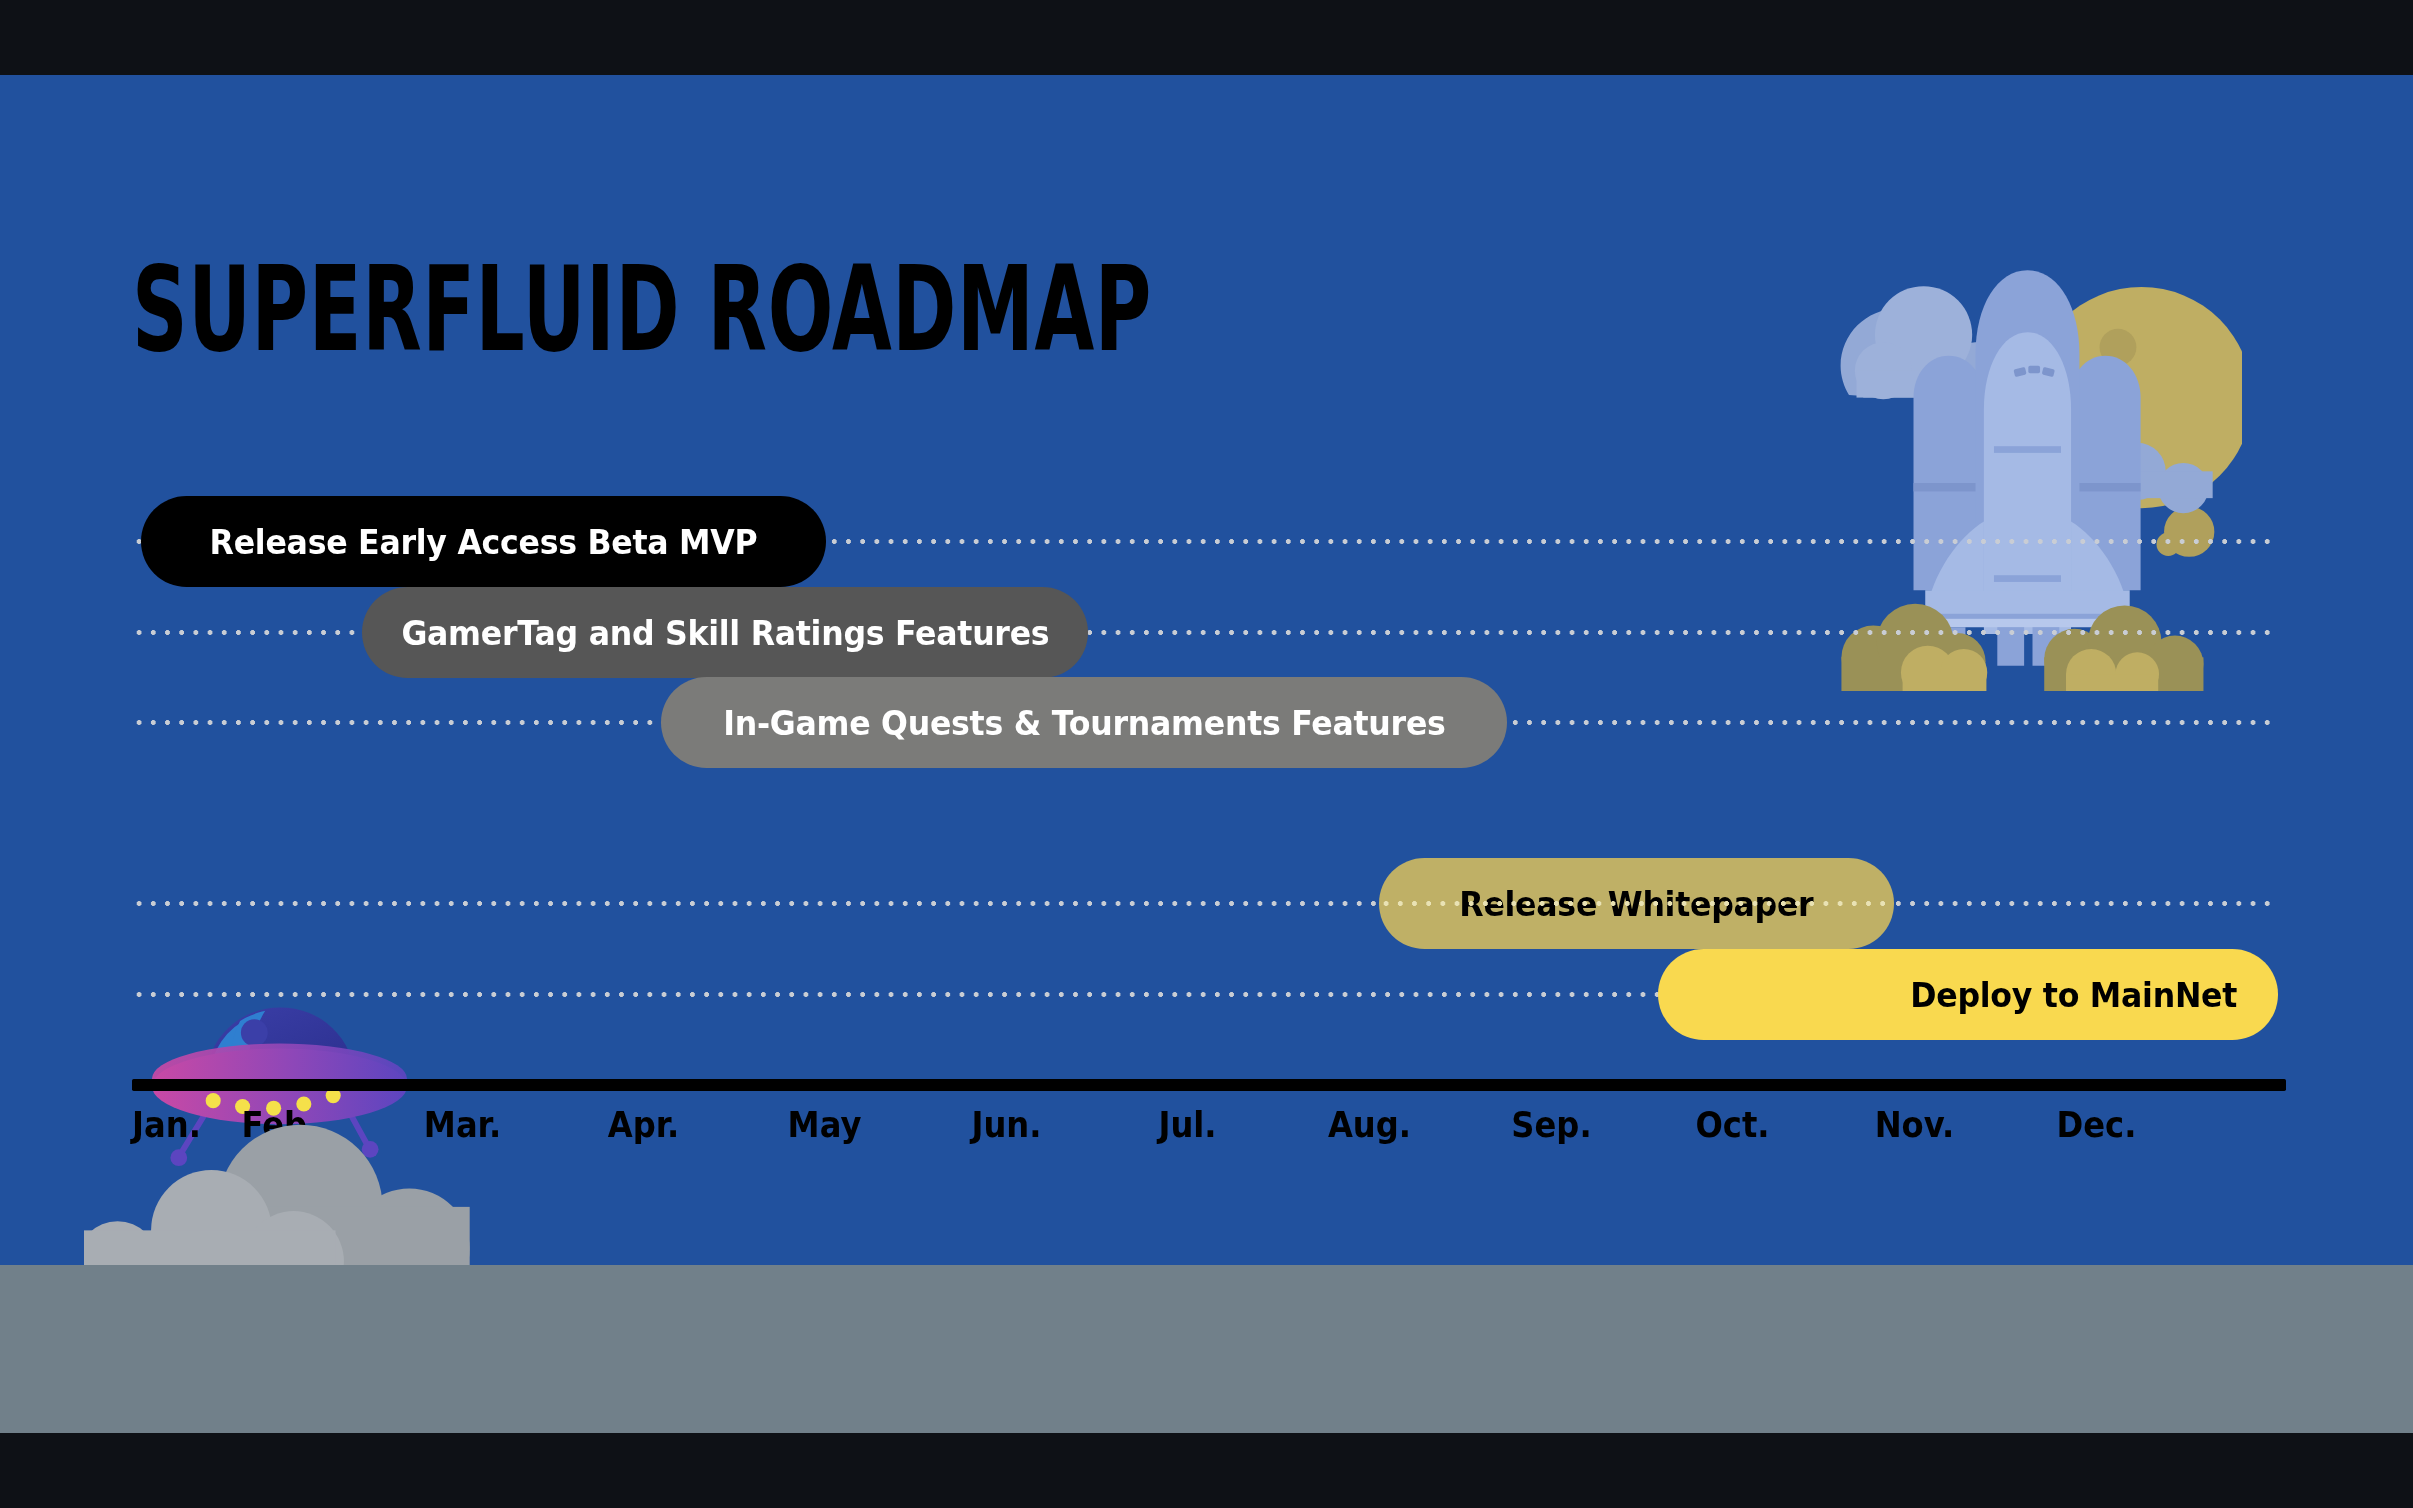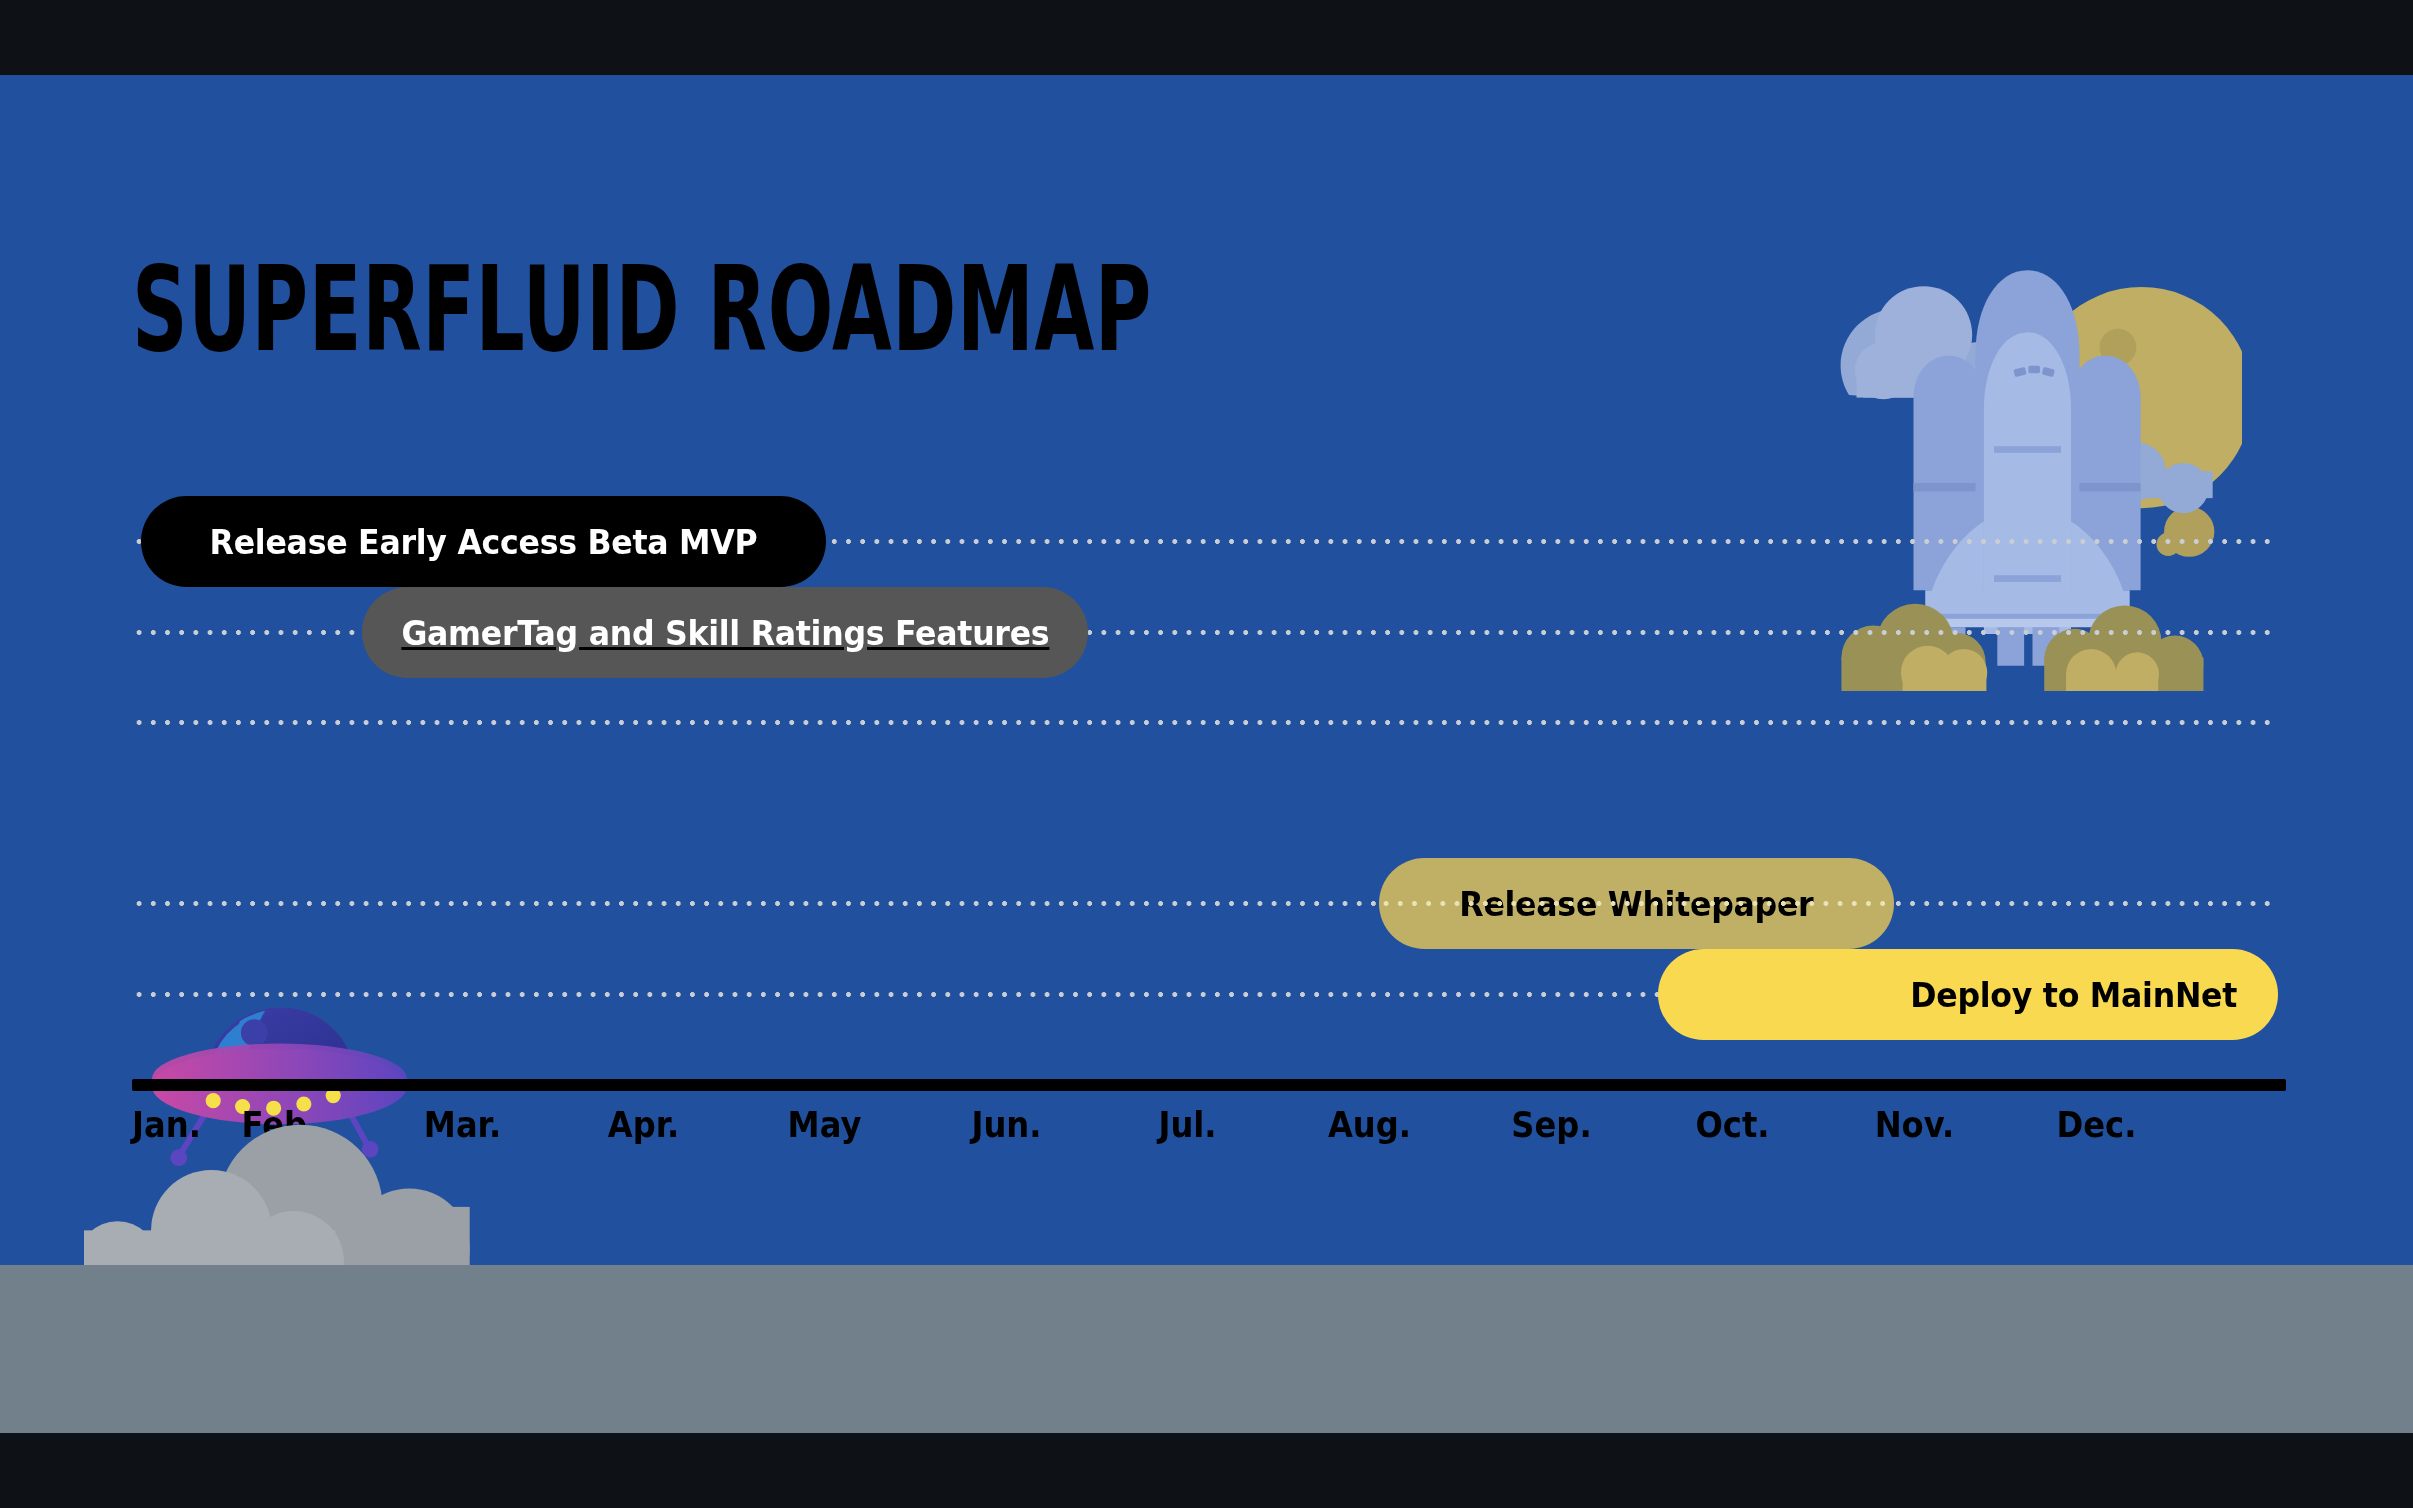--- a/index.html
+++ b/index.html
@@ -313,27 +313,30 @@
 
     <div class="row" style="top:496px">
       <div class="dots"></div>
       <div class="bar" style="left:141px; width:685px; background:#000000;">
         <span class="bar-label" style="color:#ffffff">Release Early Access Beta MVP</span>
       </div>
     </div>
 
     <div class="row" style="top:587px">
       <div class="dots"></div>
-      <div class="bar" style="left:362px; width:726px; background:#565656;text-decoration:underline;">
+      <div class="bar" style="left:362px; width:726px; background:#565656;">
         <span class="bar-label" style="color:#ffffff">GamerTag and Skill Ratings Features</span>
       </div>
     </div>
 
     <div class="row" style="top:677px">
       <div class="dots"></div>
+      <div class="bar" style="left:661px; width:846px; background:#7b7b79;">
+        <span class="bar-label" style="color:#ffffff">In-Game Quests &amp; Tournaments Features</span>
+      </div>
     </div>
 
 
     <div class="row" style="top:858px">
       <div class="dots"></div>
       <div class="bar" style="left:1379px; width:515px; background:#bfb066;">
         <span class="bar-label" style="color:#000000">Release Whitepaper</span>
       </div>
       <div class="dots on-dark" style="left:1379px; right:auto; width:515px;"></div>
     </div>

